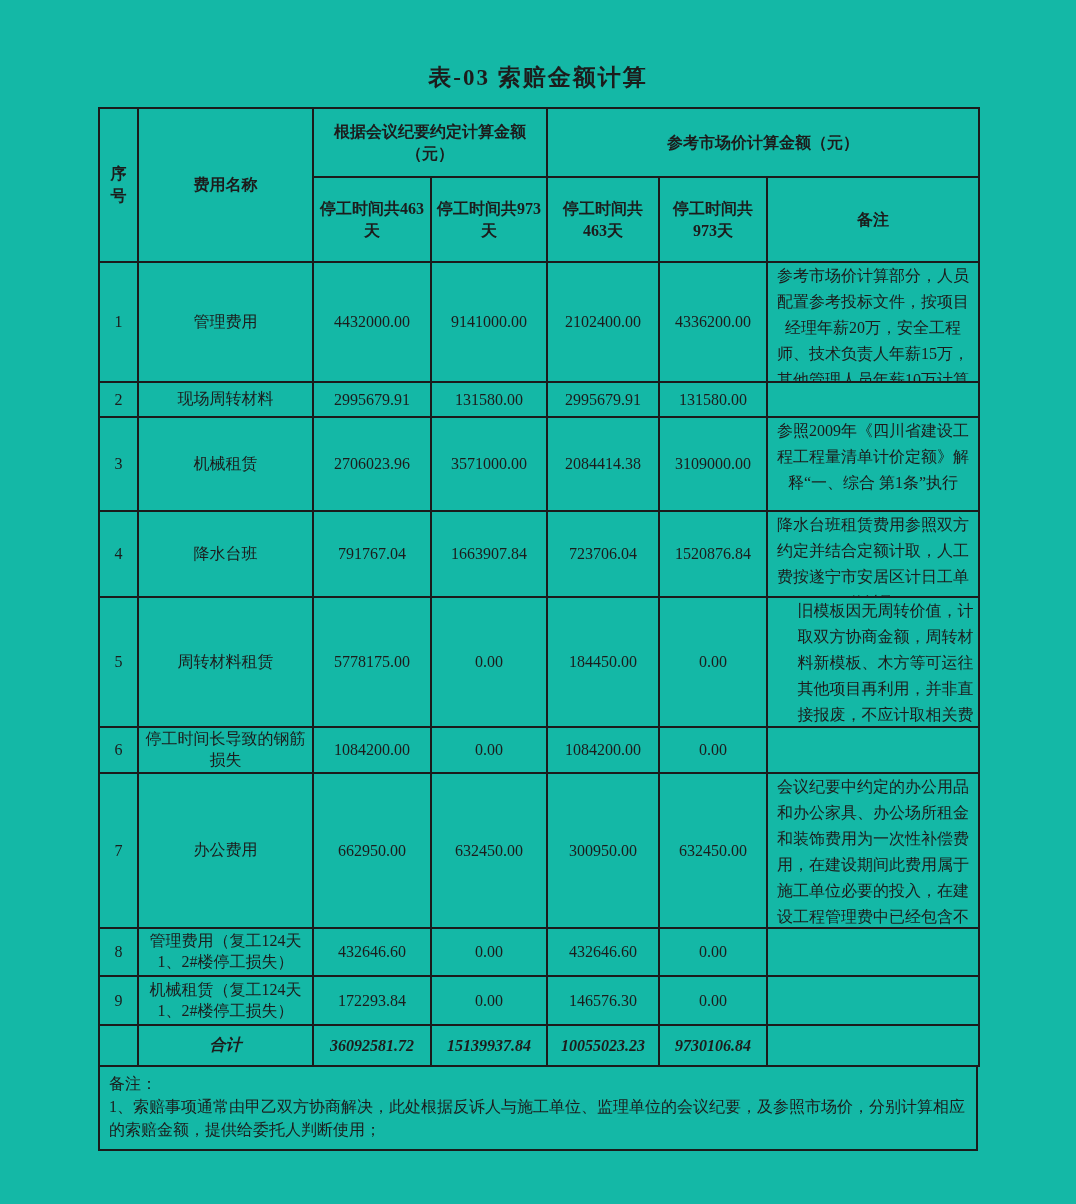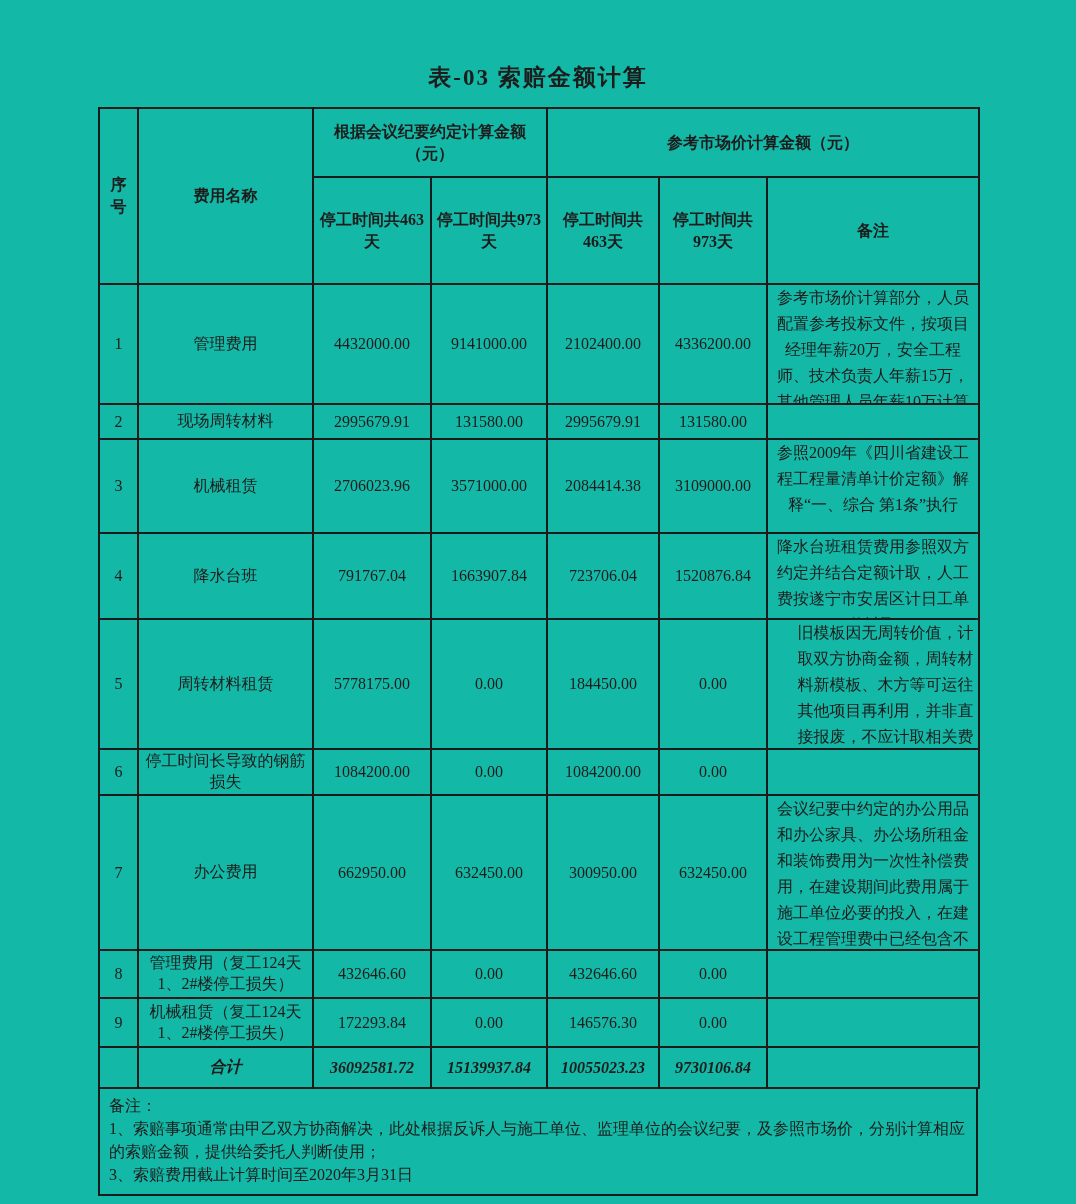--- a/index.html
+++ b/index.html
@@ -18,21 +18,21 @@
     margin-left:98px;width:880px;
   }
   table.claims th, table.claims td{
     border:2px solid #1b1b1b;
     padding:0 4px;box-sizing:border-box;
     font-size:16px;text-align:center;vertical-align:middle;
     overflow:hidden;
   }
   table.claims th{font-weight:700;line-height:1.35;}
   tr.hr1{height:69px;}
-  tr.hr2{height:107px;}
+  tr.hr2{height:85px;}
   tr.r1{height:120px;} tr.r2{height:35px;} tr.r3{height:78px;}
   tr.r4{height:86px;} tr.r5{height:104px;} tr.r6{height:46px;}
   tr.r7{height:155px;} tr.r8{height:48px;} tr.r9{height:49px;}
   tr.rt{height:41px;font-style:italic;}
   td.name{
     text-align:left;font-weight:400;padding-left:6px;line-height:1.3;
   }
   td.remark{
     text-align:left;vertical-align:top;padding:1px 5px;line-height:26px;
     font-size:15.5px;
@@ -191,16 +191,15 @@
         <td>10055023.23</td>
         <td>9730106.84</td>
         <td class="remark"></td>
       </tr>
     </tbody>
   </table>
 
   <div class="notes">
     <p class="line">备注：</p>
     <p class="line">1、索赔事项通常由甲乙双方协商解决，此处根据反诉人与施工单位、监理单位的会议纪要，及参照市场价，分别计算相应的索赔金额，提供给委托人判断使用；</p>
-    <p class="line">3、索赔费用截止计算时间至2020年3月31日</p>
   </div>
 
 </div>
 
 </body></html>

